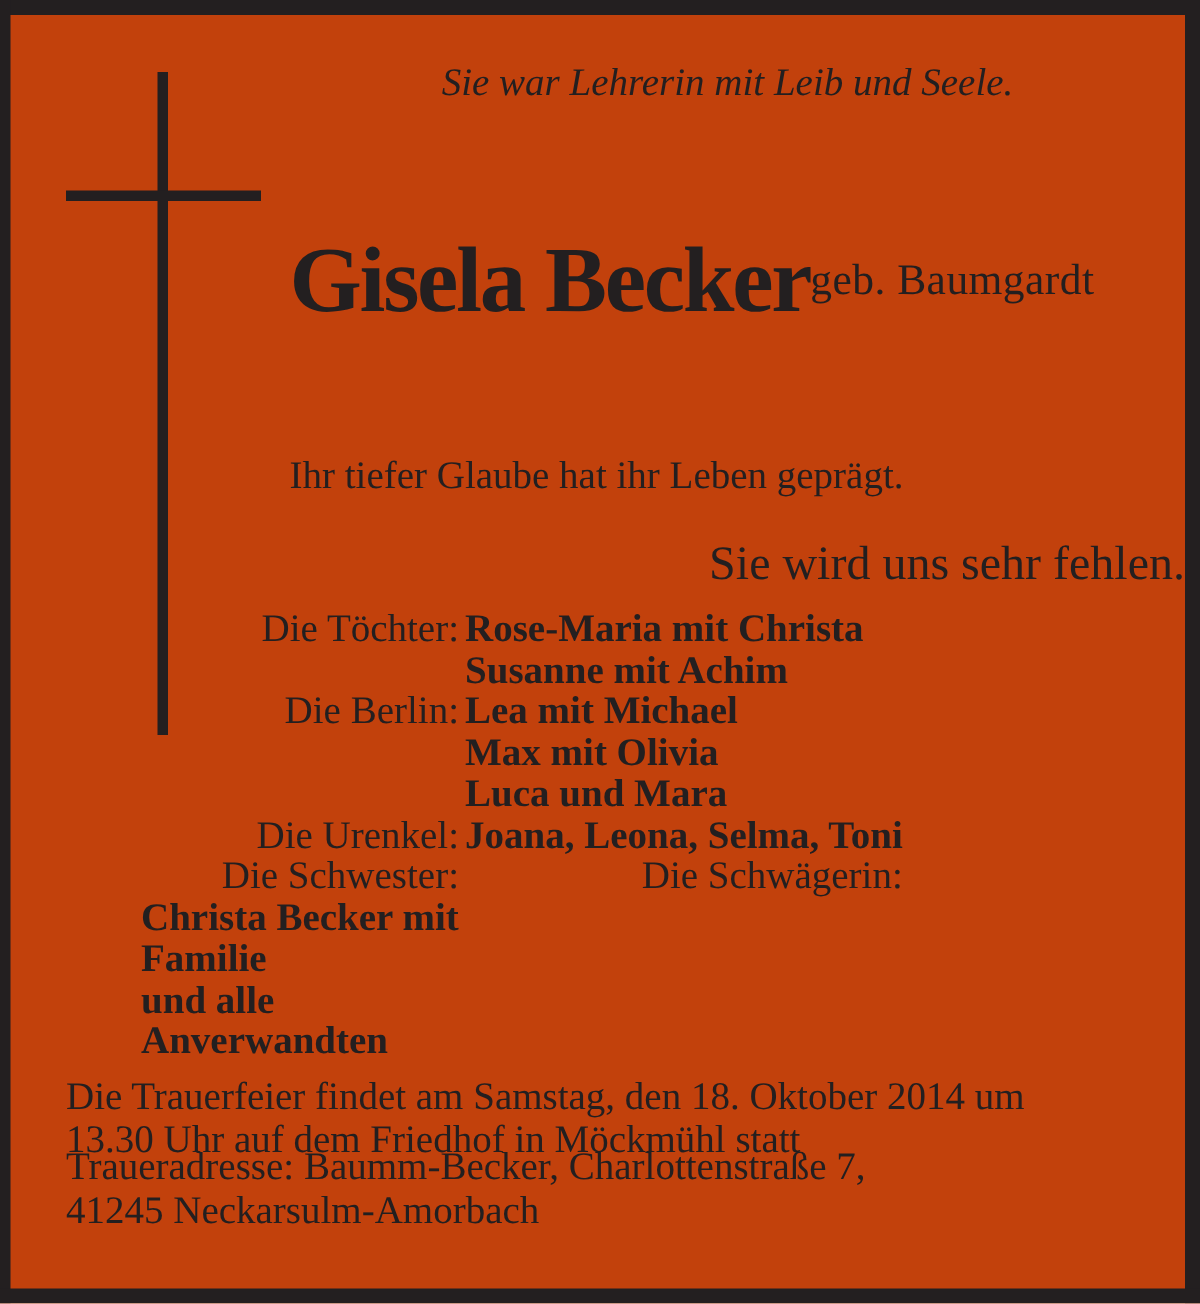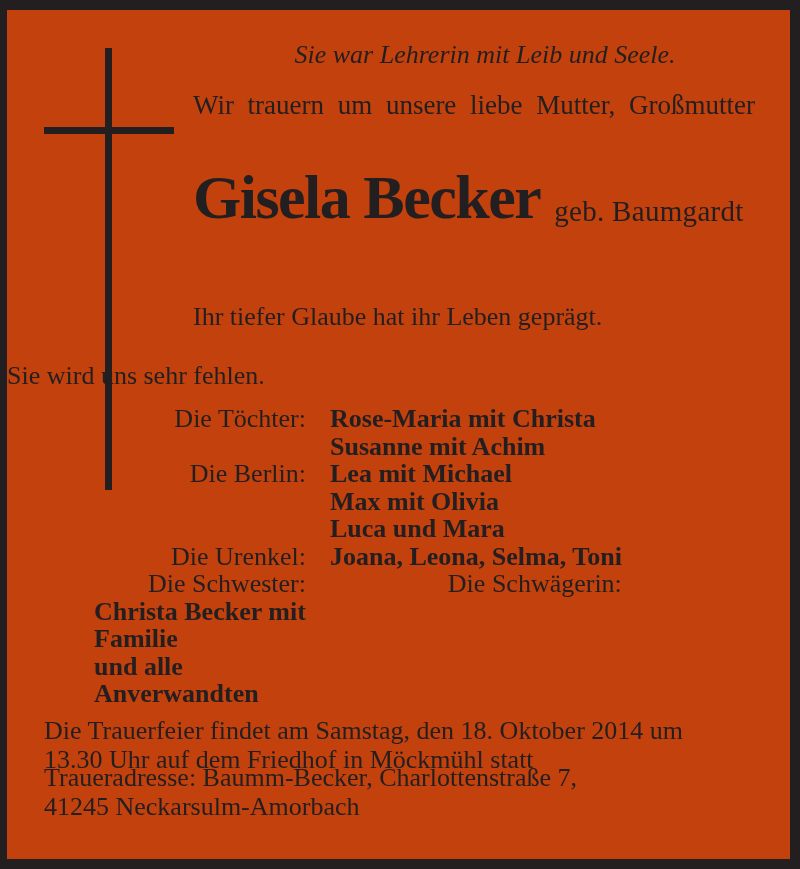--- a/index.html
+++ b/index.html
@@ -14,30 +14,30 @@
   .frame-right{position:absolute;right:0;top:0;width:10px;height:869px;background:#231f20;}
   .frame-bottom{position:absolute;left:0;bottom:0;width:800px;height:10px;background:#231f20;}
   
   .cross-v{position:absolute;left:105px;top:48px;width:7px;height:442px;background:#231f20;}
   .cross-h{position:absolute;left:44px;top:127px;width:130px;height:7px;background:#231f20;}
   
   .epigraph{position:absolute;left:210px;top:42px;width:550px;text-align:center;
     font-style:italic;font-size:26px;line-height:26px;}
   .intro{position:absolute;left:193px;top:89px;width:562px;font-size:27px;line-height:32.5px;}
   .intro .justified{text-align:justify;text-align-last:justify;}
-  .nameline{position:absolute;left:193px;top:166px;display:flex;align-items:flex-end;}
+  .nameline{position:absolute;left:193px;top:156px;display:flex;align-items:center;}
   .bigname{font-size:62px;font-weight:bold;letter-spacing:-1.5px;line-height:62px;white-space:nowrap;}
-  .maiden{font-size:29px;margin-left:14px;letter-spacing:0.3px;white-space:nowrap;}
+  .maiden{font-size:29px;letter-spacing:0.3px;white-space:nowrap;}
   .dates{position:absolute;left:193px;top:246px;font-size:26px;line-height:27px;display:flex;}
   .dates .death{margin-left:43px;}
   .faith{position:absolute;left:193px;top:303px;font-size:26px;line-height:27px;}
-  .missing{position:absolute;left:7px;top:362px;width:783px;text-align:left;
-    font-size:26px;line-height:27px;}
+  .missing{position:absolute;left:7px;top:362px;width:783px;text-align:right;
+    font-size:32px;line-height:27px;}
   .family{position:absolute;left:94px;top:405px;display:grid;
-    grid-template-columns:212px auto;column-gap:24px;font-size:26px;line-height:27.5px;}
+    grid-template-columns:212px auto;column-gap:4px;font-size:26px;line-height:27.5px;}
   .fam-label{text-align:right;}
   .fam-lines{font-weight:bold;white-space:pre-line;}
   .funeral{position:absolute;left:44px;top:717px;width:720px;font-size:26px;
     line-height:28.5px;white-space:pre-line;}
   .address{position:absolute;left:44px;top:764px;width:720px;font-size:26px;
     line-height:28.5px;white-space:pre-line;}
 </style>
 </head>
 <body>
 
@@ -49,21 +49,20 @@
   <div class="frame-bottom"></div>
 
   <div>
     <div class="cross-v"></div>
     <div class="cross-h"></div>
   </div>
 
   <div class="epigraph">Sie war Lehrerin mit Leib und Seele.</div>
 
   <div class="intro">
-    <div class="justified">Wir trauern um unsere liebe Mutter, Großmutter</div>
   </div>
 
   <div class="nameline">
     <span class="bigname">Gisela Becker</span>
     <span class="maiden">geb. Baumgardt</span>
   </div>
 
 
   <div class="faith">Ihr tiefer Glaube hat ihr Leben geprägt.</div>
 

